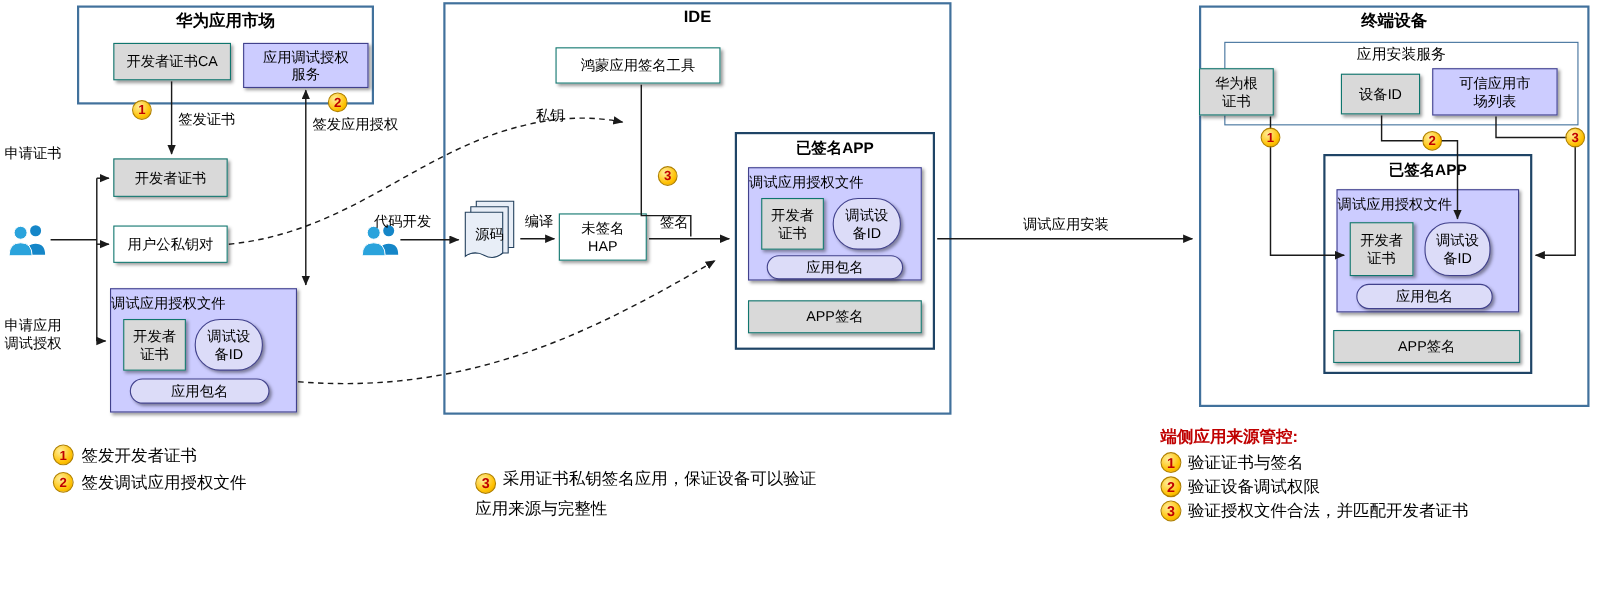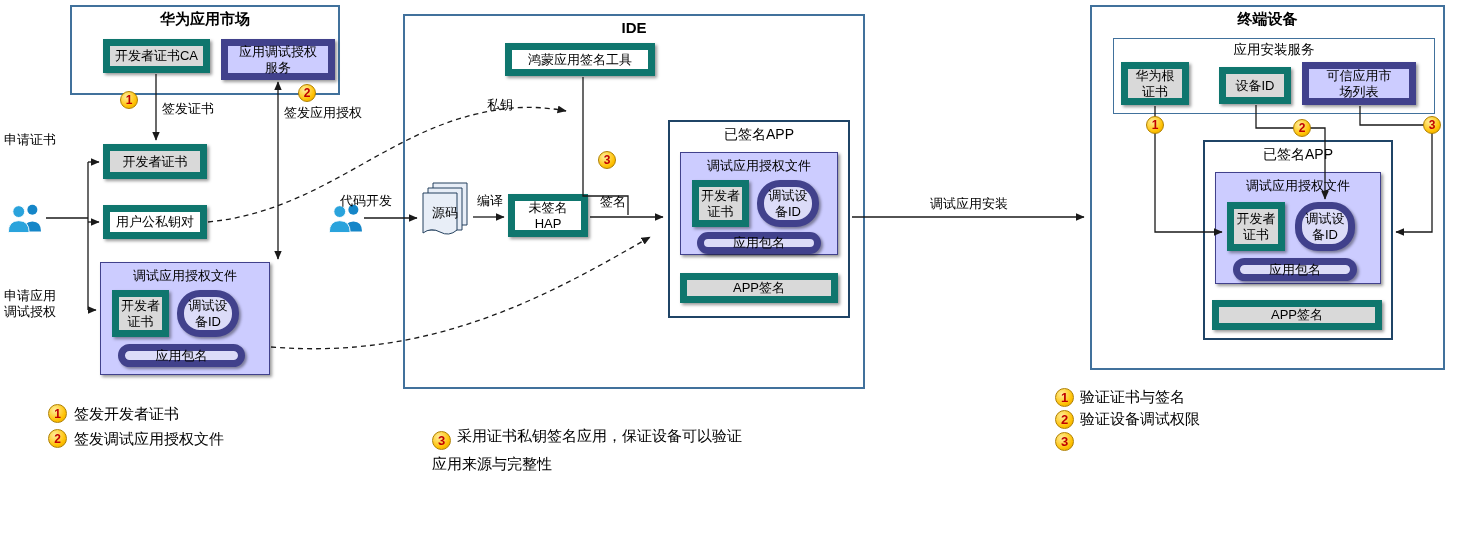--- a/index.html
+++ b/index.html
@@ -6,27 +6,27 @@
   body { font-family:"Liberation Sans", sans-serif; background:#ffffff; }
   .stage { position:relative; width:1459px; height:546px; background:#fff; overflow:hidden; font-size:13px; color:#000; }
 
   .panel { position:absolute; border:2px solid #41719c; background:#fff; z-index:1; }
   .panel-title { position:absolute; left:0; right:0; top:3px; text-align:center; font-weight:bold; font-size:15px; }
 
   .svc { position:absolute; border:1.5px solid #41719c; background:#fff; z-index:2; }
   .svc-title { position:absolute; left:0; right:0; top:2px; text-align:center; font-size:13.5px; }
 
   .frame { position:absolute; background:#fff; border:2px solid #1f4466; z-index:2; }
-  .frame-title { position:absolute; left:0; right:0; top:4px; text-align:center; font-weight:normal; font-size:14px; }
+  .frame-title { position:absolute; left:0; right:0; top:4px; text-align:center; font-weight:bold; font-size:14px; }
 
   .group-box { position:absolute; z-index:2; border:1px solid #41418c; background:#ccccff; box-shadow:2px 2px 3px rgba(0,0,0,.4); }
-  .group-title { position:absolute; left:0; right:0; top:4px; text-align:center; font-size:13px; }
+  .group-title { position:absolute; left:0; right:0; top:4px; font-size:13px; }
 
   .box { position:absolute; display:flex; align-items:center; justify-content:center; text-align:center;
-         border:7px solid #0f766e; background:#fff; z-index:3; white-space:pre-line; line-height:1.2;
+         border:1px solid #0f766e; background:#fff; z-index:3; white-space:pre-line; line-height:1.2;
          box-shadow:2px 2px 3px rgba(0,0,0,.4); font-size:13px; }
   .gray { background:#d9d9d9; }
   .purple { background:#ccccff; border-color:#41418c; }
   .purple-lt { background:#dcdcf8; border-color:#41418c;border-radius:23px; }
 
   .label { position:absolute; z-index:5; white-space:pre-line; line-height:1.25; font-size:13px; background:transparent; }
 
   .badge { position:absolute; width:18px; height:18px; border-radius:50%;
            background:radial-gradient(circle at 35% 30%, #ffee9b, #ffc000 65%, #dfa000);
            border:1px solid #b08000; color:#c00000; font-weight:bold; font-size:12px;
@@ -110,21 +110,21 @@
       <svg width="40" height="33" viewBox="0 0 44 35">
         <circle cx="29" cy="9" r="5.5" fill="#1586c8"></circle>
         <path d="M19.5,33 q0,-11 9.5,-11 q9.5,0 9.5,11 z" fill="#1586c8"></path>
         <circle cx="14" cy="11" r="6.5" fill="#2aa3dc" stroke="#fff" stroke-width="1"></circle>
         <path d="M2.5,34 q0,-13 11.5,-13 q11.5,0 11.5,13 z" fill="#2aa3dc" stroke="#fff" stroke-width="1"></path>
       </svg>
     </div>
   </div>
 
   <div>
-    <div class="panel" style="left:403px;top:14px;width:462px;height:375px">
+    <div class="panel" style="left:403px;top:2px;width:462px;height:375px">
       <div class="panel-title">IDE</div>
     </div>
 
     <div class="box" style="left:505px;top:43px;width:150px;height:33px">鸿蒙应用签名工具</div>
     <div class="label" style="left:487px;top:97px">私钥</div>
     <div class="badge" style="left:598px;top:151px">3</div>
 
     <div class="person" style="left:327px;top:201px">
       <svg width="40" height="33" viewBox="0 0 44 35">
         <circle cx="29" cy="9" r="5.5" fill="#1586c8"></circle>
@@ -166,21 +166,21 @@
   </div>
 
   <div>
     <div class="panel" style="left:1090px;top:5px;width:355px;height:365px">
       <div class="panel-title">终端设备</div>
     </div>
 
     <div class="svc" style="left:1113px;top:38px;width:322px;height:76px">
       <div class="svc-title">应用安装服务</div>
     </div>
-    <div class="box gray" style="left:1121px;top:62px;width:68px;height:43px">华为根
+    <div class="box gray" style="left:1090px;top:62px;width:68px;height:43px">华为根
 证书</div>
     <div class="box gray" style="left:1219px;top:67px;width:72px;height:37px">设备ID</div>
     <div class="box purple" style="left:1302px;top:62px;width:114px;height:43px">可信应用市
 场列表</div>
 
     <div class="badge" style="left:1146px;top:116px">1</div>
     <div class="badge" style="left:1293px;top:119px">2</div>
     <div class="badge" style="left:1423px;top:116px">3</div>
 
     <div class="frame" style="left:1203px;top:140px;width:190px;height:200px">
@@ -202,27 +202,29 @@
     <div class="note-abs" style="left:74px;top:405px">签发开发者证书</div>
     <div class="badge" style="left:48px;top:429px;width:19px;height:19px">2</div>
     <div class="note-abs" style="left:74px;top:430px">签发调试应用授权文件</div>
 
     <div class="note-block" style="left:432px;top:395px;width:440px">
       <span class="badge-inline">3</span><span>采用证书私钥签名应用，保证设备可以验证
 应用来源与完整性</span>
     </div>
 
     <div style="position:absolute;left:1055px;top:388px;z-index:5;width:400px">
+      <div class="red" style="font-size:15px;margin-bottom:4px">端侧应用来源管控:</div>
       <div class="note-row">
         <span class="badge-inline">1</span>
         <span>验证证书与签名</span>
       </div>
       <div class="note-row">
         <span class="badge-inline">2</span>
         <span>验证设备调试权限</span>
       </div>
       <div class="note-row">
         <span class="badge-inline">3</span>
+        <span>验证授权文件合法，并匹配开发者证书</span>
       </div>
     </div>
   </div>
 
 </div>
 
 </body></html>

